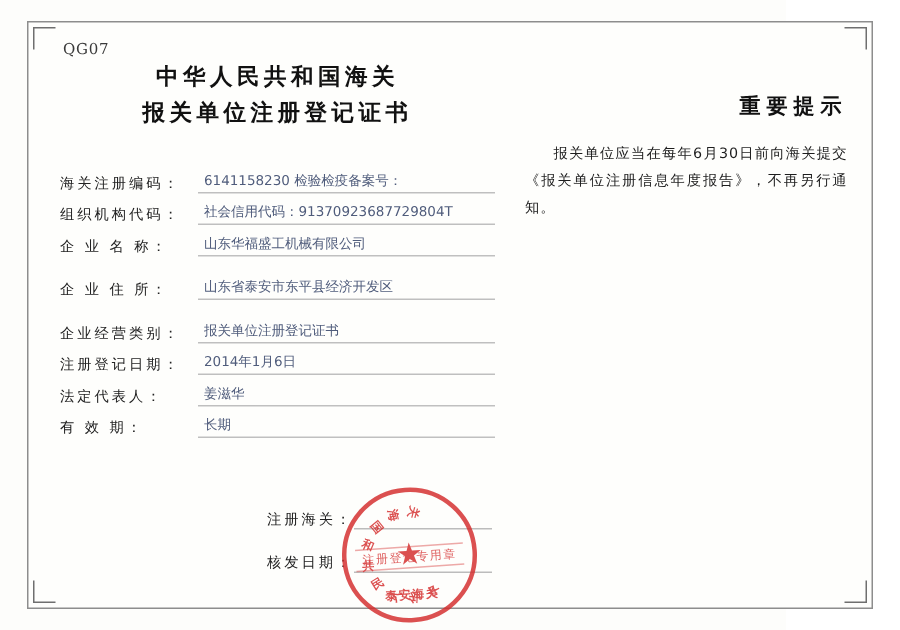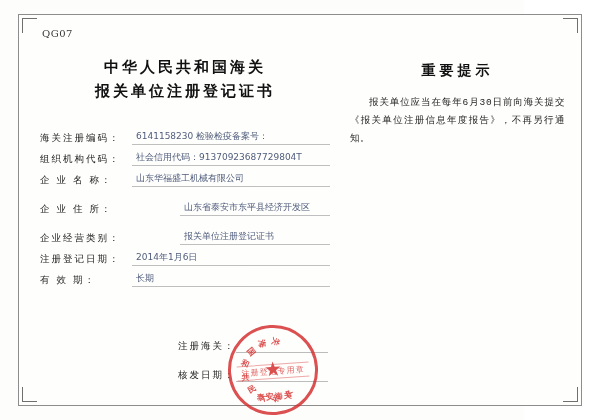--- a/index.html
+++ b/index.html
@@ -47,21 +47,21 @@
     font-size: 10px;
     letter-spacing: 0.5px;
     color: #3a3a3a;
     font-family: "DejaVu Serif", "Liberation Serif", serif;
   }
 
   
   .left-col {
     position: absolute;
     left: 40px;
-    top: 56px;
+    top: 40px;
     width: 290px;
   }
   .title-block {
     text-align: center;
     color: #111;
   }
   .title-line {
     font-size: 15px;
     letter-spacing: 3px;
     font-weight: bold;
@@ -94,45 +94,44 @@
     font-size: 9px;
     color: #3d4b6e;
     border-bottom: 1px solid #b9b9b9;
     padding-bottom: 1px;
     padding-left: 4px;
     white-space: nowrap;
     overflow: hidden;
     text-overflow: clip;
     opacity: 0.9;
   }
-  .field-row.gap-top { margin-top: 12px; gap: 48px; }
+  .field-row.gap-top { margin-top: 12px; }
 
   
   .right-col {
     position: absolute;
     left: 350px;
     top: 62px;
     width: 215px;
   }
   .notice-title {
-    text-align: center;
+    text-align: right;
     font-size: 14px;
     font-weight: bold;
     letter-spacing: 4px;
     color: #111;
     margin-bottom: 14px;
   }
   .notice-body {
     font-size: 9.5px;
     line-height: 18px;
     color: #1d1d1d;
     text-align: justify;
     letter-spacing: 0.6px;
     text-indent: 19px;
-    font-family: Liberation Mono, monospace;
   }
 
   
   .footer-left {
     position: absolute;
     left: 178px;
     top: 338px;
     width: 150px;
   }
   .footer-row {
@@ -272,20 +271,24 @@
       </div>
       <div class="field-row gap-top">
         <div class="field-label">企业经营类别：</div>
         <div class="field-value">报关单位注册登记证书</div>
       </div>
       <div class="field-row">
         <div class="field-label">注册登记日期：</div>
         <div class="field-value">2014年1月6日</div>
       </div>
       <div class="field-row">
+        <div class="field-label">法定代表人：</div>
+        <div class="field-value">姜滋华</div>
+      </div>
+      <div class="field-row">
         <div class="field-label">有 效 期：</div>
         <div class="field-value">长期</div>
       </div>
     </div>
   </div>
 
   <div class="right-col">
     <div class="notice-title">重要提示</div>
     <div class="notice-body">报关单位应当在每年6月30日前向海关提交《报关单位注册信息年度报告》，不再另行通知。</div>
   </div>

